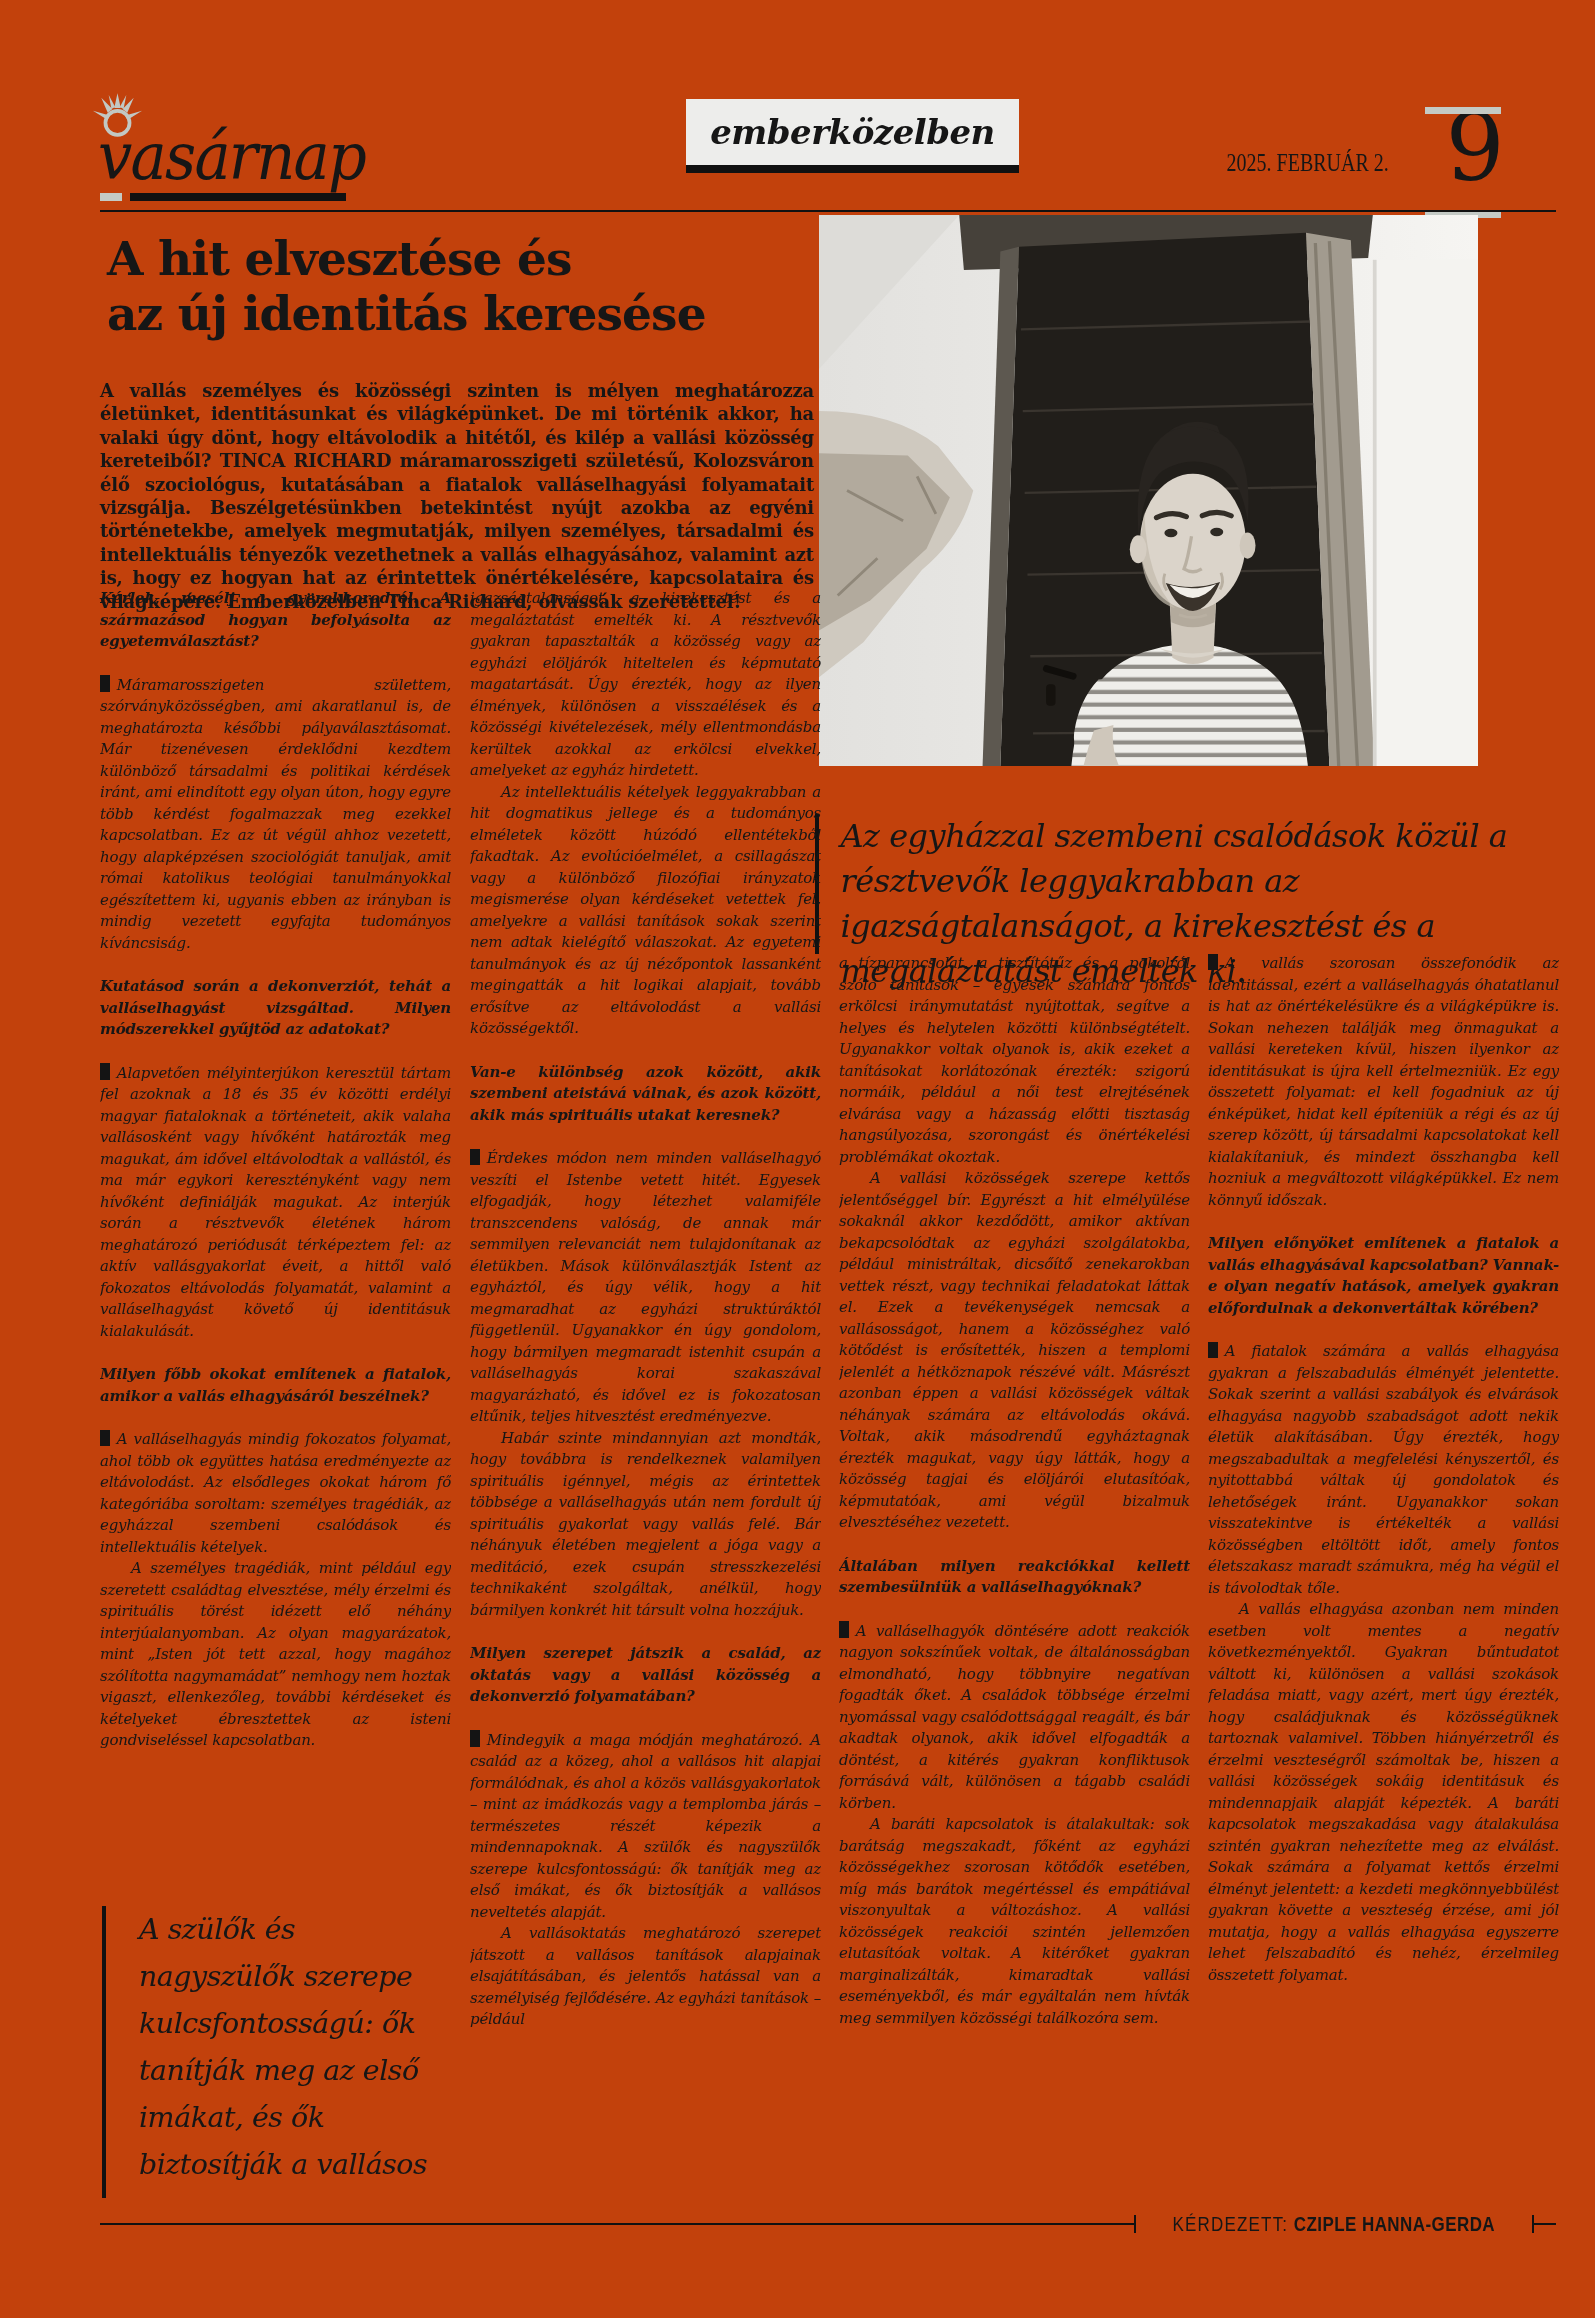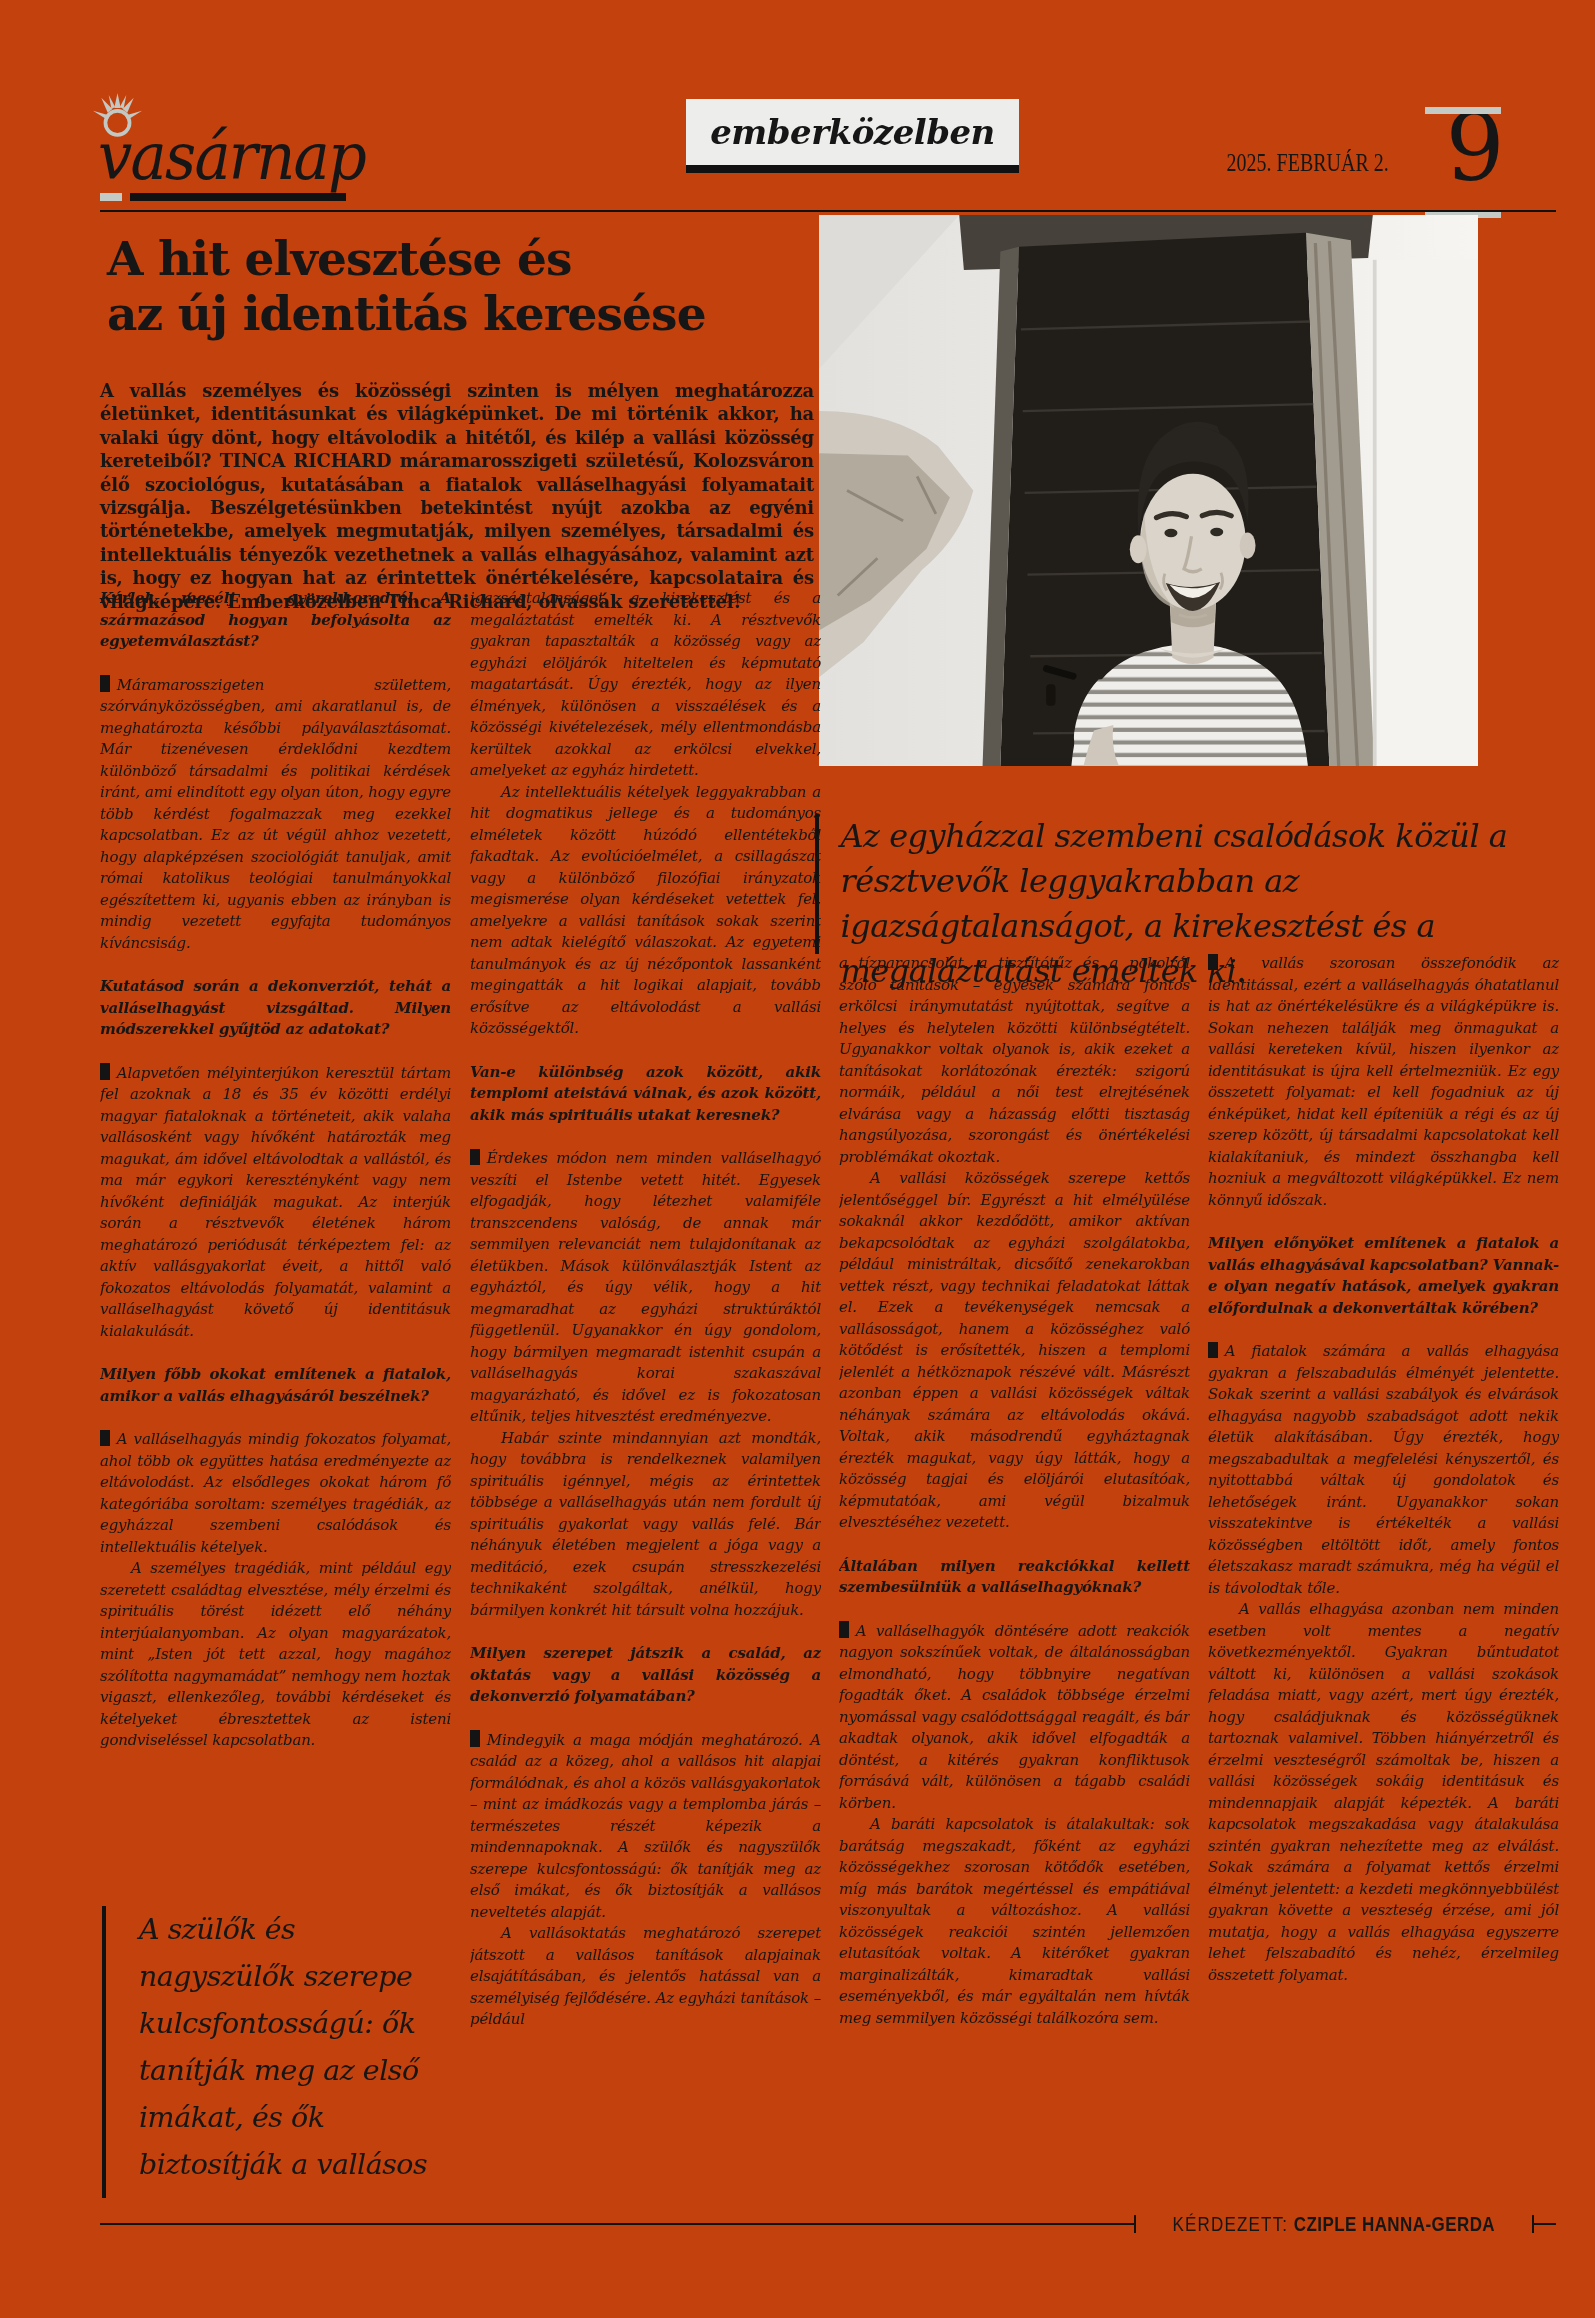--- a/index.html
+++ b/index.html
@@ -182,21 +182,21 @@
     <p class="a" data-name="answer-paragraph"><span class="mk" data-name="answer-marker-icon"></span><span>Alapvetően mélyinterjúkon keresztül tártam fel azoknak a 18 és 35 év közötti erdélyi magyar fiataloknak a történeteit, akik valaha vallásosként vagy hívőként határozták meg magukat, ám idővel eltávolodtak a vallástól, és ma már egykori keresztényként vagy nem hívőként definiálják magukat. Az interjúk során a résztvevők életének három meghatározó periódusát térképeztem fel: az aktív vallásgyakorlat éveit, a hittől való fokozatos eltávolodás folyamatát, valamint a valláselhagyást követő új identitásuk kialakulását.</span></p>
     <p class="q" data-name="interview-question"><span>Milyen főbb okokat említenek a fiatalok, amikor a vallás elhagyásáról beszélnek?</span></p>
     <p class="a" data-name="answer-paragraph"><span class="mk" data-name="answer-marker-icon"></span><span>A valláselhagyás mindig fokozatos folyamat, ahol több ok együttes hatása eredményezte az eltávolodást. Az elsődleges okokat három fő kategóriába soroltam: személyes tragédiák, az egyházzal szembeni csalódások és intellektuális kételyek.</span></p>
     <p class="a ind" data-name="answer-paragraph"><span>A személyes tragédiák, mint például egy szeretett családtag elvesztése, mély érzelmi és spirituális törést idézett elő néhány interjúalanyomban. Az olyan magyarázatok, mint „Isten jót tett azzal, hogy magához szólította nagymamádat” nemhogy nem hoztak vigaszt, ellenkezőleg, további kérdéseket és kételyeket ébresztettek az isteni gondviseléssel kapcsolatban.</span></p>
 
   </div>
 
   <div id="col2" class="col" data-name="body-column-2">
     <p class="a" data-name="answer-paragraph"><span>igazságtalanságot, a kirekesztést és a megaláztatást emelték ki. A résztvevők gyakran tapasztalták a közösség vagy az egyházi elöljárók hiteltelen és képmutató magatartását. Úgy érezték, hogy az ilyen élmények, különösen a visszaélések és a közösségi kivételezések, mély ellentmondásba kerültek azokkal az erkölcsi elvekkel, amelyeket az egyház hirdetett.</span></p>
     <p class="a ind" data-name="answer-paragraph"><span>Az intellektuális kételyek leggyakrabban a hit dogmatikus jellege és a tudományos elméletek között húzódó ellentétekből fakadtak. Az evolúcióelmélet, a csillagászat vagy a különböző filozófiai irányzatok megismerése olyan kérdéseket vetettek fel, amelyekre a vallási tanítások sokak szerint nem adtak kielégítő válaszokat. Az egyetemi tanulmányok és az új nézőpontok lassanként megingatták a hit logikai alapjait, tovább erősítve az eltávolodást a vallási közösségektől.</span></p>
-    <p class="q" data-name="interview-question"><span>Van-e különbség azok között, akik templomi ateistává válnak, és azok között, akik más spirituális utakat keresnek?</span></p>
+    <p class="q" data-name="interview-question"><span>Van-e különbség azok között, akik szembeni ateistává válnak, és azok között, akik más spirituális utakat keresnek?</span></p>
     <p class="a" data-name="answer-paragraph"><span class="mk" data-name="answer-marker-icon"></span><span>Érdekes módon nem minden valláselhagyó veszíti el Istenbe vetett hitét. Egyesek elfogadják, hogy létezhet valamiféle transzcendens valóság, de annak már semmilyen relevanciát nem tulajdonítanak az életükben. Mások különválasztják Istent az egyháztól, és úgy vélik, hogy a hit megmaradhat az egyházi struktúráktól függetlenül. Ugyanakkor én úgy gondolom, hogy bármilyen megmaradt istenhit csupán a valláselhagyás korai szakaszával magyarázható, és idővel ez is fokozatosan eltűnik, teljes hitvesztést eredményezve.</span></p>
     <p class="a ind" data-name="answer-paragraph"><span>Habár szinte mindannyian azt mondták, hogy továbbra is rendelkeznek valamilyen spirituális igénnyel, mégis az érintettek többsége a valláselhagyás után nem fordult új spirituális gyakorlat vagy vallás felé. Bár néhányuk életében megjelent a jóga vagy a meditáció, ezek csupán stresszkezelési technikaként szolgáltak, anélkül, hogy bármilyen konkrét hit társult volna hozzájuk.</span></p>
     <p class="q" data-name="interview-question"><span>Milyen szerepet játszik a család, az oktatás vagy a vallási közösség a dekonverzió folyamatában?</span></p>
     <p class="a" data-name="answer-paragraph"><span class="mk" data-name="answer-marker-icon"></span><span>Mindegyik a maga módján meghatározó. A család az a közeg, ahol a vallásos hit alapjai formálódnak, és ahol a közös vallásgyakorlatok – mint az imádkozás vagy a templomba járás – természetes részét képezik a mindennapoknak. A szülők és nagyszülők szerepe kulcsfontosságú: ők tanítják meg az első imákat, és ők biztosítják a vallásos neveltetés alapját.</span></p>
     <p class="a ind" data-name="answer-paragraph"><span>A vallásoktatás meghatározó szerepet játszott a vallásos tanítások alapjainak elsajátításában, és jelentős hatással van a személyiség fejlődésére. Az egyházi tanítások – például</span></p>
   </div>
 
   <div id="col3" class="col" data-name="body-column-3">
     <p class="a" data-name="answer-paragraph"><span>a tízparancsolat, a tisztítótűz és a pokolról szóló tanítások – egyesek számára fontos erkölcsi iránymutatást nyújtottak, segítve a helyes és helytelen közötti különbségtételt. Ugyanakkor voltak olyanok is, akik ezeket a tanításokat korlátozónak érezték: szigorú normáik, például a női test elrejtésének elvárása vagy a házasság előtti tisztaság hangsúlyozása, szorongást és önértékelési problémákat okoztak.</span></p>
     <p class="a ind" data-name="answer-paragraph"><span>A vallási közösségek szerepe kettős jelentőséggel bír. Egyrészt a hit elmélyülése sokaknál akkor kezdődött, amikor aktívan bekapcsolódtak az egyházi szolgálatokba, például ministráltak, dicsőítő zenekarokban vettek részt, vagy technikai feladatokat láttak el. Ezek a tevékenységek nemcsak a vallásosságot, hanem a közösséghez való kötődést is erősítették, hiszen a templomi jelenlét a hétköznapok részévé vált. Másrészt azonban éppen a vallási közösségek váltak néhányak számára az eltávolodás okává. Voltak, akik másodrendű egyháztagnak érezték magukat, vagy úgy látták, hogy a közösség tagjai és elöljárói elutasítóak, képmutatóak, ami végül bizalmuk elvesztéséhez vezetett.</span></p>

